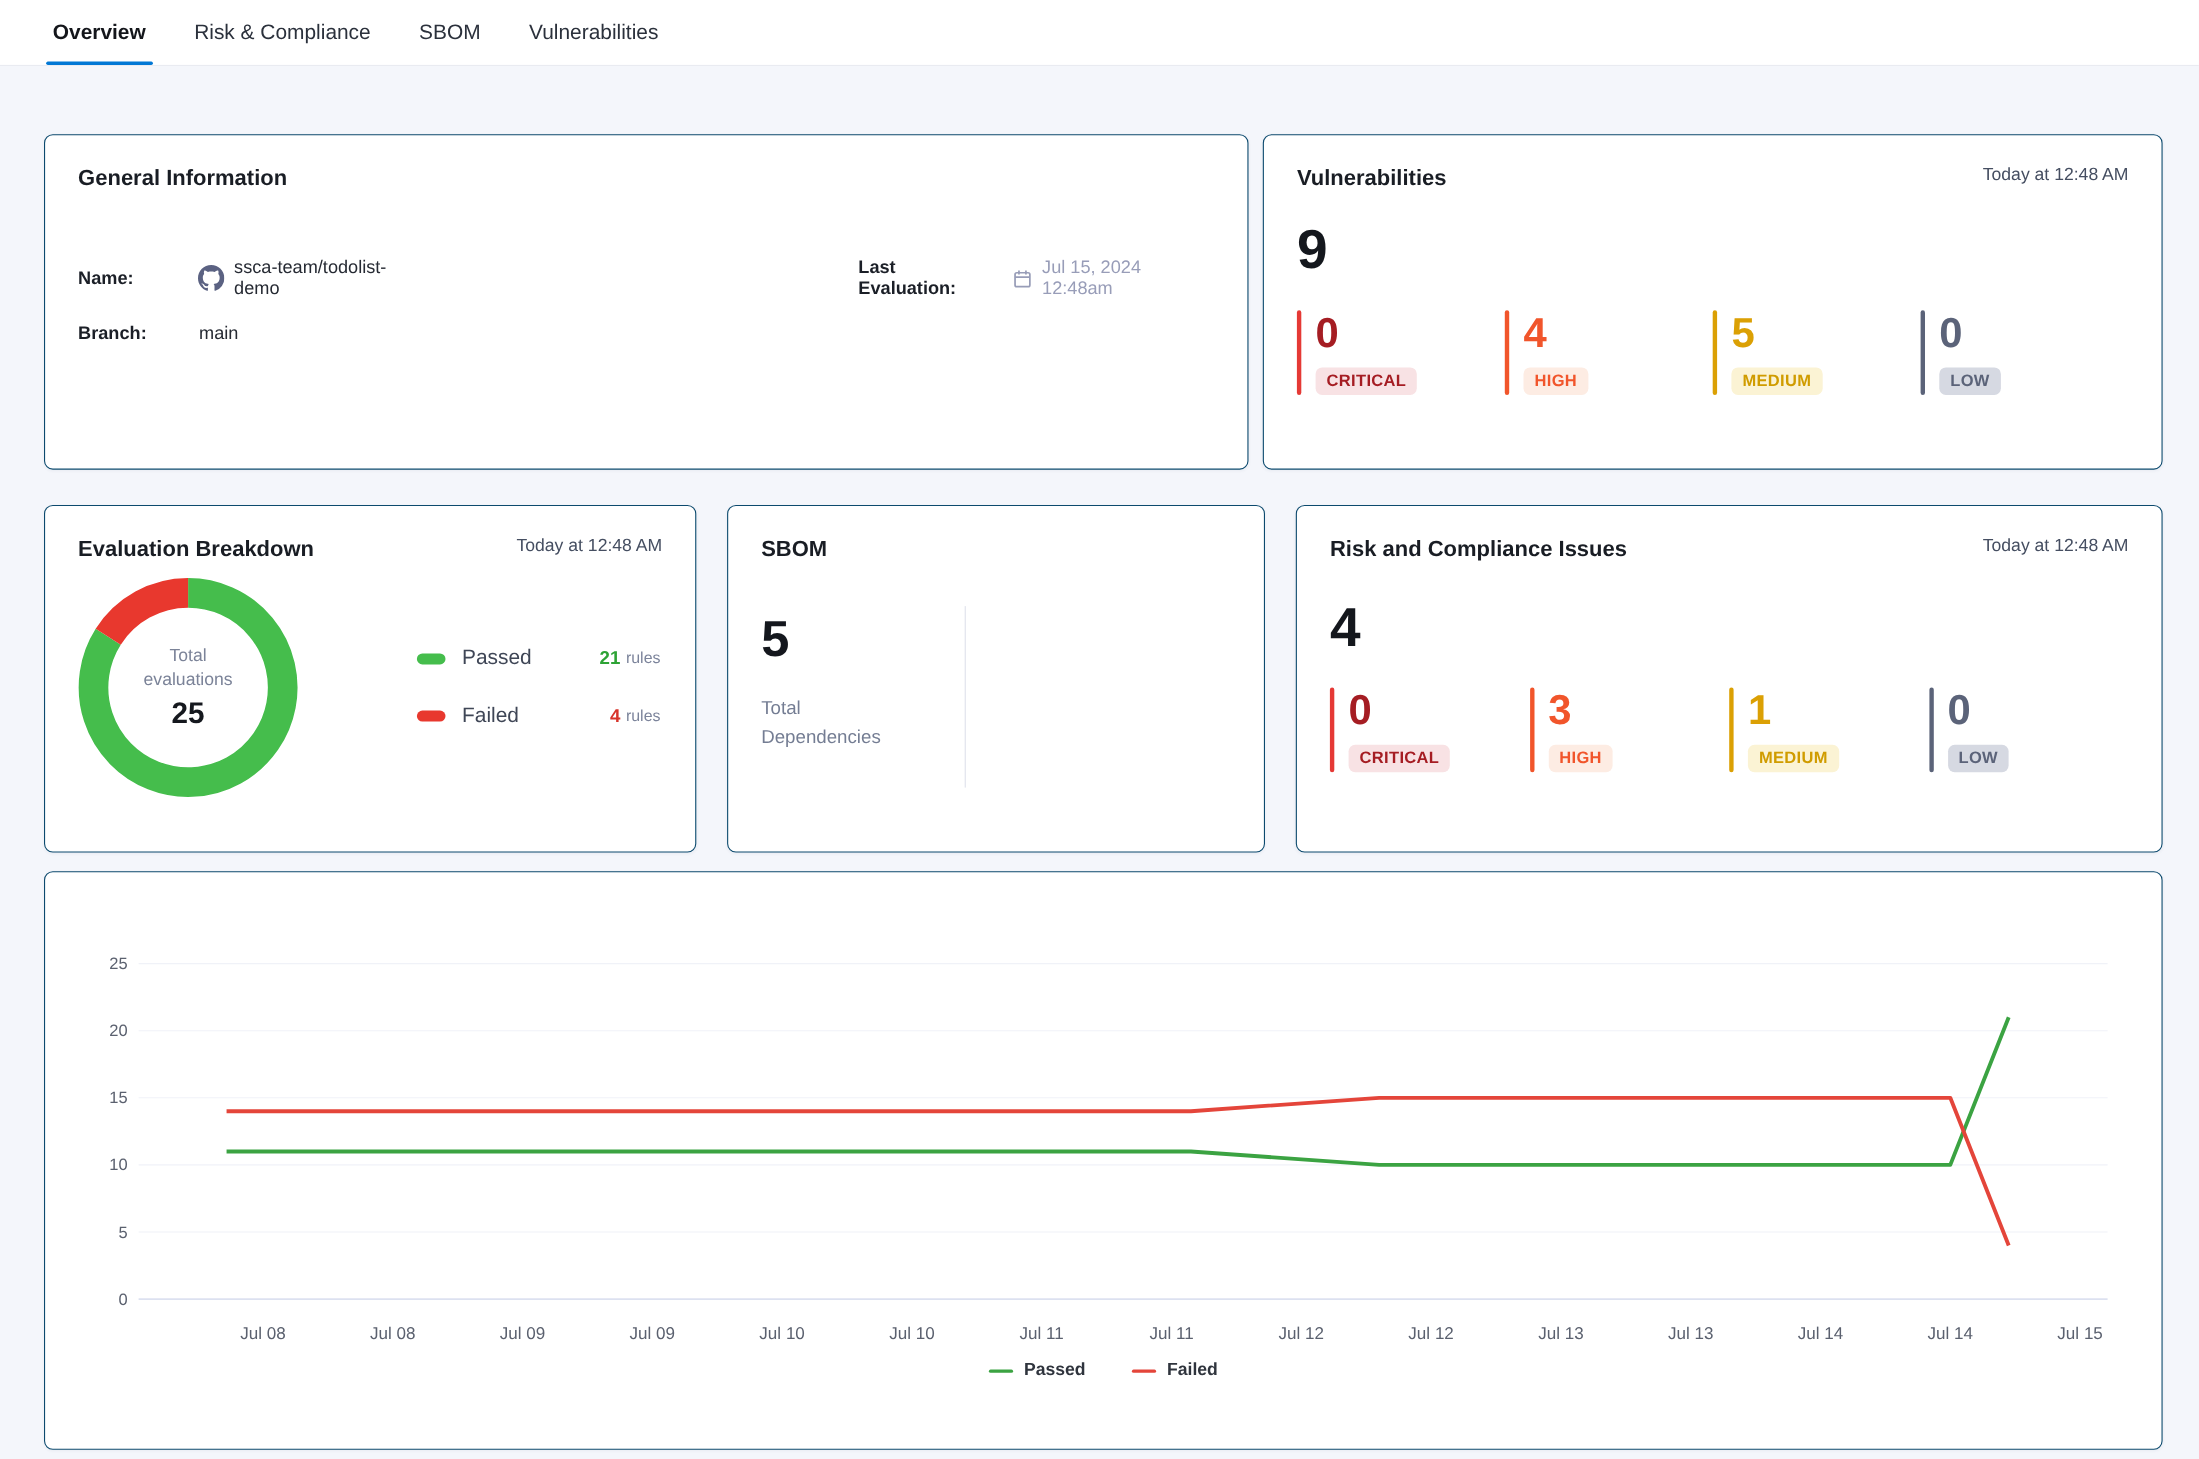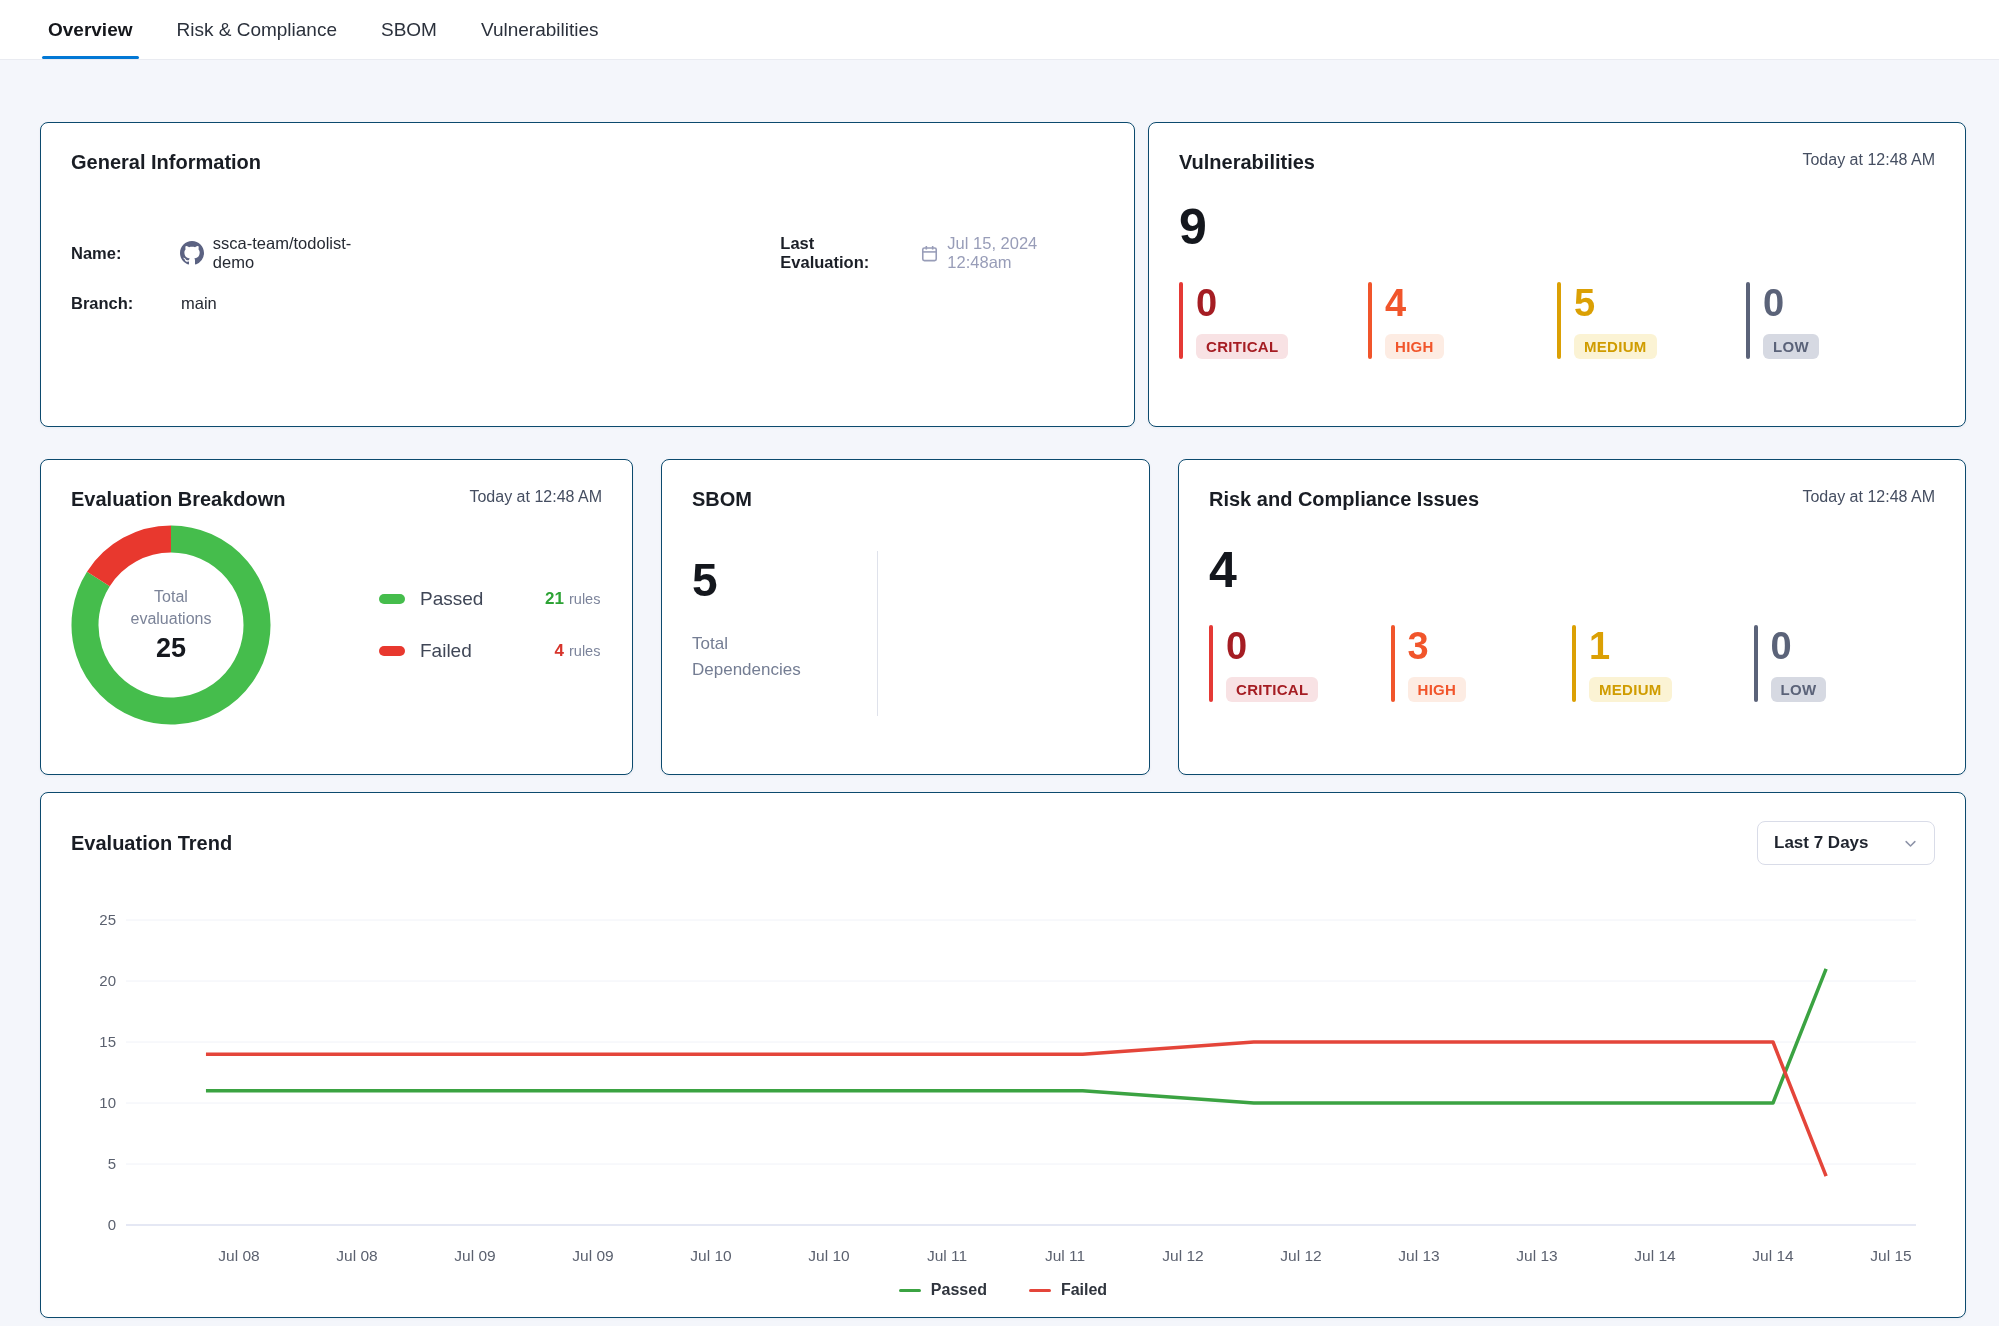--- a/index.html
+++ b/index.html
@@ -296,31 +296,20 @@
               <div class="sev-count" style="color: rgb(91, 99, 121);">0</div>
               <div class="sev-badge" style="background: rgb(214, 217, 226); color: rgb(91, 99, 121);">LOW</div>
             </div>
           </div>
         </div>
     </div>
 
   </section>
 
   <section class="card row3">
-    <div class="card-head" style="align-items:center">
-      <div class="card-title">Evaluation Trend</div>
-      <div class="range-btn">
-        <span class="range-label">Last 7 Days</span>
-        <span style="display:flex">
-          <svg width="15" height="15" viewBox="0 0 24 24" fill="none" stroke="#8d93a8" stroke-width="2.4" stroke-linecap="round" stroke-linejoin="round">
-              <path d="M5 9l7 7 7-7"></path>
-            </svg>
-        </span>
-      </div>
-    </div>
     <svg id="trend-svg" class="trend-svg" width="1866" height="392" viewBox="0 0 1866 392">
         <line x1="55" x2="1845" y1="338" y2="338" stroke="#dce1f0" stroke-width="1.5"></line>
         <text x="45" y="343" text-anchor="end" font-size="15" fill="#5b616f">0</text>
         <line x1="55" x2="1845" y1="277" y2="277" stroke="#f0f2f8" stroke-width="1"></line>
         <text x="45" y="282" text-anchor="end" font-size="15" fill="#5b616f">5</text>
         <line x1="55" x2="1845" y1="216" y2="216" stroke="#f0f2f8" stroke-width="1"></line>
         <text x="45" y="221" text-anchor="end" font-size="15" fill="#5b616f">10</text>
         <line x1="55" x2="1845" y1="155" y2="155" stroke="#f0f2f8" stroke-width="1"></line>
         <text x="45" y="160" text-anchor="end" font-size="15" fill="#5b616f">15</text>
         <line x1="55" x2="1845" y1="94" y2="94" stroke="#f0f2f8" stroke-width="1"></line>

